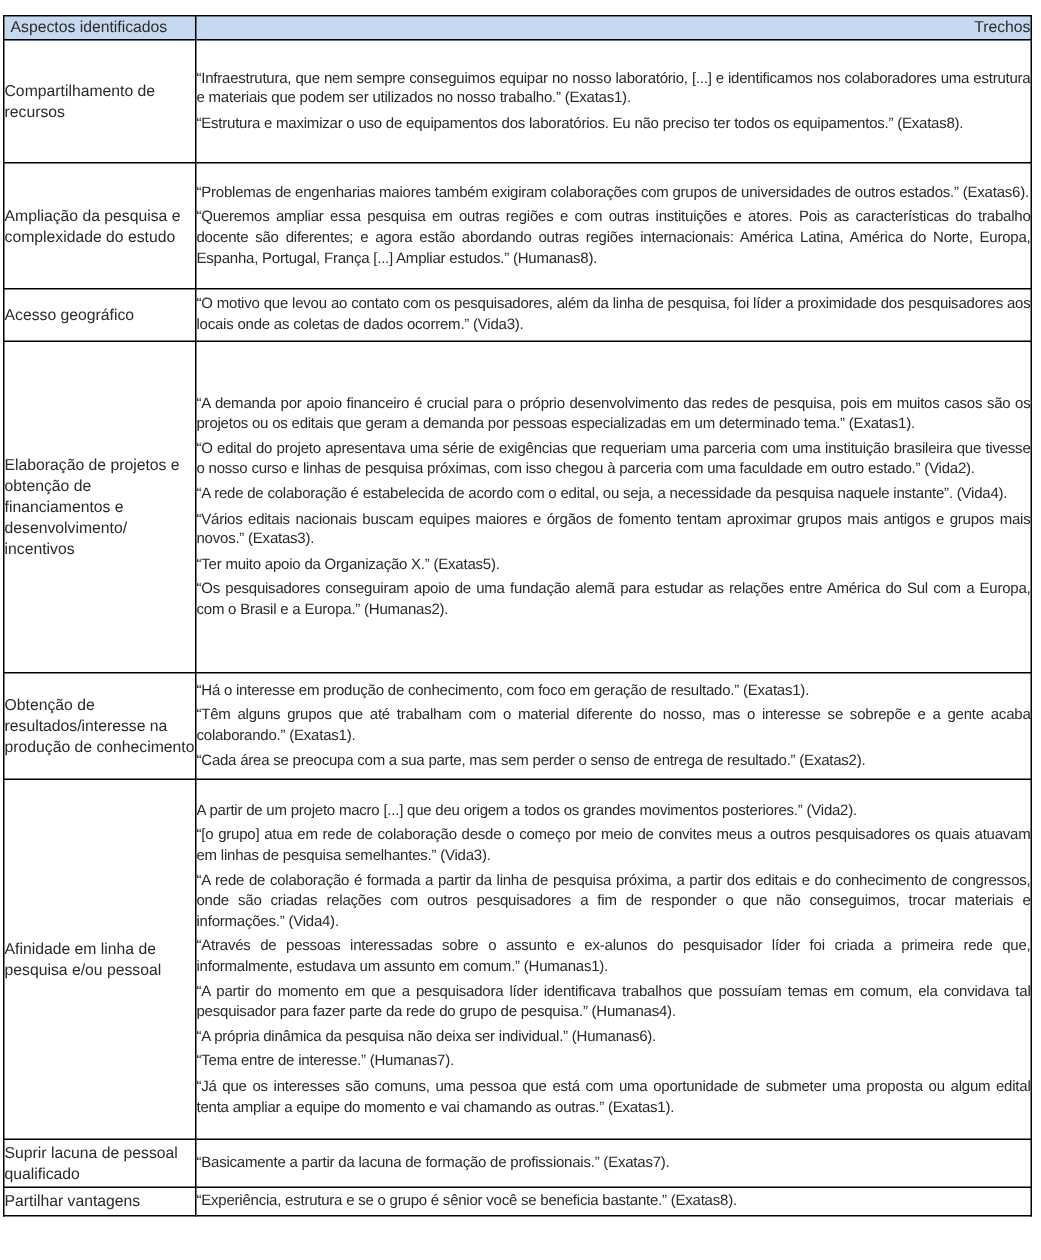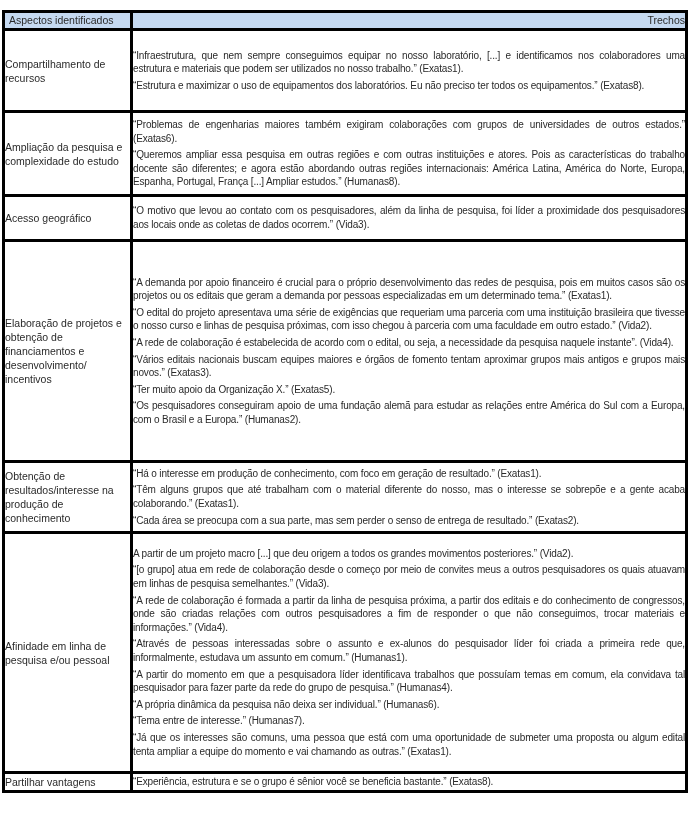--- a/index.html
+++ b/index.html
@@ -3,21 +3,21 @@
 <meta charset="utf-8">
 <style>
   html, body { margin: 0; padding: 0; background: #ffffff; }
   body { width: 694px; height: 840px; overflow: hidden; position: relative; }
   .tbl {
     position: absolute; left: 2px; top: 10px; width: 686px;
     border-collapse: collapse; table-layout: fixed;
     font-family: "Liberation Sans", sans-serif; color: #2a2a2a;
   }
   .tbl td, .tbl th {
-    border: 3px solid #000000; padding: 0; vertical-align: middle;
+    border: 1px solid #000000; padding: 0; vertical-align: middle;
   }
   .tbl th {
     background: #c5d9f1; font-weight: normal; font-size: 10.5px;
     height: 15px; line-height: 15px; text-align: right;
   }
   .tbl th.aspect { text-align: left; padding-left: 4px; }
   .aspect-cell {
     font-size: 10.5px; line-height: 14px;
     padding: 2px 4px; width: 120px;
   }
@@ -54,21 +54,21 @@
     </tr>
 
     <tr style="height:84px">
       <td class="aspect-cell">Ampliação da pesquisa e complexidade do estudo</td>
       <td class="quotes-cell">
         <p class="quote">“Problemas de engenharias maiores também exigiram colaborações com grupos de universidades de outros estados.” (Exatas6).</p>
         <p class="quote">“Queremos ampliar essa pesquisa em outras regiões e com outras instituições e atores. Pois as características do trabalho docente são diferentes; e agora estão abordando outras regiões internacionais: América Latina, América do Norte, Europa, Espanha, Portugal, França [...] Ampliar estudos.” (Humanas8).</p>
       </td>
     </tr>
 
-    <tr style="height:45px">
+    <tr style="height:35px">
       <td class="aspect-cell">Acesso geográfico</td>
       <td class="quotes-cell">
         <p class="quote">“O motivo que levou ao contato com os pesquisadores, além da linha de pesquisa, foi líder a proximidade dos pesquisadores aos locais onde as coletas de dados ocorrem.” (Vida3).</p>
       </td>
     </tr>
 
     <tr style="height:221px">
       <td class="aspect-cell">Elaboração de projetos e obtenção de financiamentos e desenvolvimento/ incentivos</td>
       <td class="quotes-cell">
         <p class="quote">“A demanda por apoio financeiro é crucial para o próprio desenvolvimento das redes de pesquisa, pois em muitos casos são os projetos ou os editais que geram a demanda por pessoas especializadas em um determinado tema.” (Exatas1).</p>
@@ -97,20 +97,26 @@
         <p class="quote">“[o grupo] atua em rede de colaboração desde o começo por meio de convites meus a outros pesquisadores os quais atuavam em linhas de pesquisa semelhantes.” (Vida3).</p>
         <p class="quote">“A rede de colaboração é formada a partir da linha de pesquisa próxima, a partir dos editais e do conhecimento de congressos, onde são criadas relações com outros pesquisadores a fim de responder o que não conseguimos, trocar materiais e informações.” (Vida4).</p>
         <p class="quote">“Através de pessoas interessadas sobre o assunto e ex-alunos do pesquisador líder foi criada a primeira rede que, informalmente, estudava um assunto em comum.” (Humanas1).</p>
         <p class="quote">“A partir do momento em que a pesquisadora líder identificava trabalhos que possuíam temas em comum, ela convidava tal pesquisador para fazer parte da rede do grupo de pesquisa.” (Humanas4).</p>
         <p class="quote">“A própria dinâmica da pesquisa não deixa ser individual.” (Humanas6).</p>
         <p class="quote">“Tema entre de interesse.” (Humanas7).</p>
         <p class="quote">“Já que os interesses são comuns, uma pessoa que está com uma oportunidade de submeter uma proposta ou algum edital tenta ampliar a equipe do momento e vai chamando as outras.” (Exatas1).</p>
       </td>
     </tr>
 
+    <tr style="height:32px">
+      <td class="aspect-cell">Suprir lacuna de pessoal qualificado</td>
+      <td class="quotes-cell">
+        <p class="quote">“Basicamente a partir da lacuna de formação de profissionais.” (Exatas7).</p>
+      </td>
+    </tr>
 
     <tr style="height:19px">
       <td class="aspect-cell">Partilhar vantagens</td>
       <td class="quotes-cell">
         <p class="quote">“Experiência, estrutura e se o grupo é sênior você se beneficia bastante.” (Exatas8).</p>
       </td>
     </tr>
   </tbody>
 </table>
 

